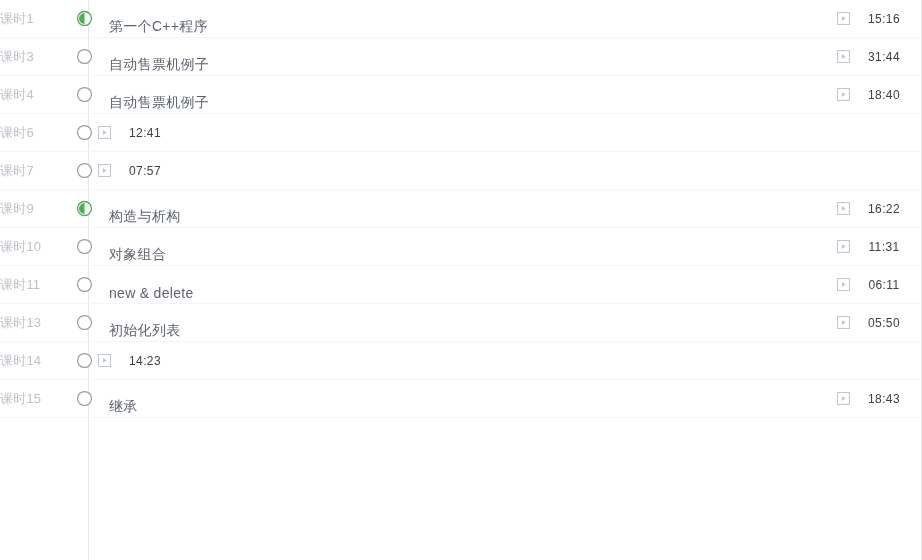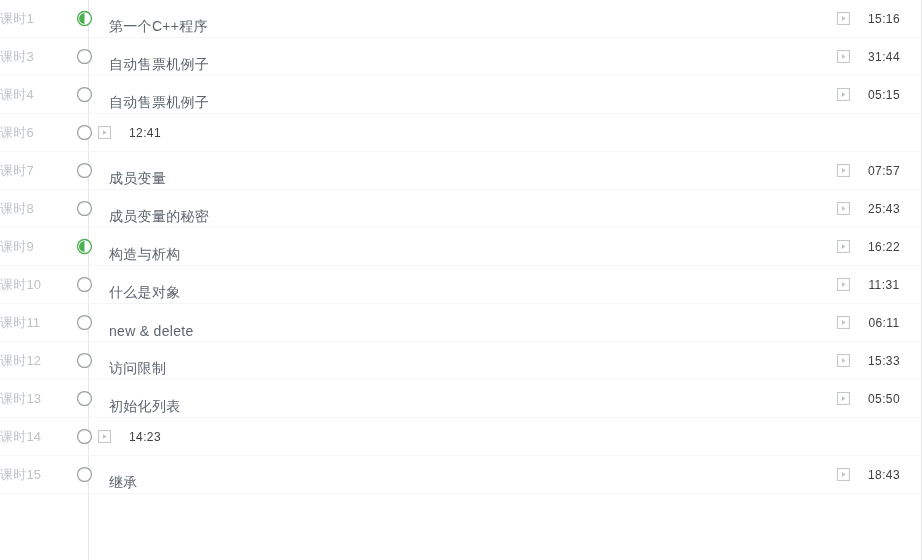--- a/index.html
+++ b/index.html
@@ -150,21 +150,21 @@
           <svg class="status-circle" viewBox="0 0 20 20">
             <circle cx="10" cy="10" r="8.2" fill="#ffffff" stroke="#9aa0a6" stroke-width="1.5"></circle>
           </svg>
         </div>
         <div class="lesson-title">自动售票机例子</div>
         <div class="meta-cell">
           <svg class="play-icon" viewBox="0 0 14 14">
             <rect x="0.6" y="0.6" width="12.8" height="12.8" fill="#ffffff" stroke="#c2c6cc" stroke-width="1.1"></rect>
             <path d="M5.3 4.2 L9.3 7 L5.3 9.8 Z" fill="#c2c6cc"></path>
           </svg>
-          <div class="duration">05:15</div>
+          <div class="duration">18:40</div>
         </div>
       </div>
       <div class="lesson-row">
         <div class="lesson-index">课时6</div>
         <div class="status-cell">
           <svg class="status-circle" viewBox="0 0 20 20">
             <circle cx="10" cy="10" r="8.2" fill="#ffffff" stroke="#9aa0a6" stroke-width="1.5"></circle>
           </svg>
         </div>
         <div class="meta-cell">
@@ -175,43 +175,26 @@
           <div class="duration">12:41</div>
         </div>
       </div>
       <div class="lesson-row">
         <div class="lesson-index">课时7</div>
         <div class="status-cell">
           <svg class="status-circle" viewBox="0 0 20 20">
             <circle cx="10" cy="10" r="8.2" fill="#ffffff" stroke="#9aa0a6" stroke-width="1.5"></circle>
           </svg>
         </div>
-        <div class="lesson-title">成员变量</div>
         <div class="meta-cell">
           <svg class="play-icon" viewBox="0 0 14 14">
             <rect x="0.6" y="0.6" width="12.8" height="12.8" fill="#ffffff" stroke="#c2c6cc" stroke-width="1.1"></rect>
             <path d="M5.3 4.2 L9.3 7 L5.3 9.8 Z" fill="#c2c6cc"></path>
           </svg>
           <div class="duration">07:57</div>
-        </div>
-      </div>
-      <div class="lesson-row">
-        <div class="lesson-index">课时8</div>
-        <div class="status-cell">
-          <svg class="status-circle" viewBox="0 0 20 20">
-            <circle cx="10" cy="10" r="8.2" fill="#ffffff" stroke="#9aa0a6" stroke-width="1.5"></circle>
-          </svg>
-        </div>
-        <div class="lesson-title">成员变量的秘密</div>
-        <div class="meta-cell">
-          <svg class="play-icon" viewBox="0 0 14 14">
-            <rect x="0.6" y="0.6" width="12.8" height="12.8" fill="#ffffff" stroke="#c2c6cc" stroke-width="1.1"></rect>
-            <path d="M5.3 4.2 L9.3 7 L5.3 9.8 Z" fill="#c2c6cc"></path>
-          </svg>
-          <div class="duration">25:43</div>
         </div>
       </div>
       <div class="lesson-row">
         <div class="lesson-index">课时9</div>
         <div class="status-cell">
           <svg class="status-circle" viewBox="0 0 20 20">
             <circle cx="10" cy="10" r="8.2" fill="#ffffff" stroke="#4caf50" stroke-width="1.6"></circle>
             <path d="M10 3.6 A6.4 6.4 0 0 0 10 16.4 Z" fill="#4caf50"></path>
           </svg>
         </div>
@@ -224,21 +207,21 @@
           <div class="duration">16:22</div>
         </div>
       </div>
       <div class="lesson-row">
         <div class="lesson-index">课时10</div>
         <div class="status-cell">
           <svg class="status-circle" viewBox="0 0 20 20">
             <circle cx="10" cy="10" r="8.2" fill="#ffffff" stroke="#9aa0a6" stroke-width="1.5"></circle>
           </svg>
         </div>
-        <div class="lesson-title">什么是对象</div>
+        <div class="lesson-title">对象组合</div>
         <div class="meta-cell">
           <svg class="play-icon" viewBox="0 0 14 14">
             <rect x="0.6" y="0.6" width="12.8" height="12.8" fill="#ffffff" stroke="#c2c6cc" stroke-width="1.1"></rect>
             <path d="M5.3 4.2 L9.3 7 L5.3 9.8 Z" fill="#c2c6cc"></path>
           </svg>
           <div class="duration">11:31</div>
         </div>
       </div>
       <div class="lesson-row">
         <div class="lesson-index">课时11</div>
@@ -247,36 +230,20 @@
             <circle cx="10" cy="10" r="8.2" fill="#ffffff" stroke="#9aa0a6" stroke-width="1.5"></circle>
           </svg>
         </div>
         <div class="lesson-title">new &amp; delete</div>
         <div class="meta-cell">
           <svg class="play-icon" viewBox="0 0 14 14">
             <rect x="0.6" y="0.6" width="12.8" height="12.8" fill="#ffffff" stroke="#c2c6cc" stroke-width="1.1"></rect>
             <path d="M5.3 4.2 L9.3 7 L5.3 9.8 Z" fill="#c2c6cc"></path>
           </svg>
           <div class="duration">06:11</div>
-        </div>
-      </div>
-      <div class="lesson-row">
-        <div class="lesson-index">课时12</div>
-        <div class="status-cell">
-          <svg class="status-circle" viewBox="0 0 20 20">
-            <circle cx="10" cy="10" r="8.2" fill="#ffffff" stroke="#9aa0a6" stroke-width="1.5"></circle>
-          </svg>
-        </div>
-        <div class="lesson-title">访问限制</div>
-        <div class="meta-cell">
-          <svg class="play-icon" viewBox="0 0 14 14">
-            <rect x="0.6" y="0.6" width="12.8" height="12.8" fill="#ffffff" stroke="#c2c6cc" stroke-width="1.1"></rect>
-            <path d="M5.3 4.2 L9.3 7 L5.3 9.8 Z" fill="#c2c6cc"></path>
-          </svg>
-          <div class="duration">15:33</div>
         </div>
       </div>
       <div class="lesson-row">
         <div class="lesson-index">课时13</div>
         <div class="status-cell">
           <svg class="status-circle" viewBox="0 0 20 20">
             <circle cx="10" cy="10" r="8.2" fill="#ffffff" stroke="#9aa0a6" stroke-width="1.5"></circle>
           </svg>
         </div>
         <div class="lesson-title">初始化列表</div>

